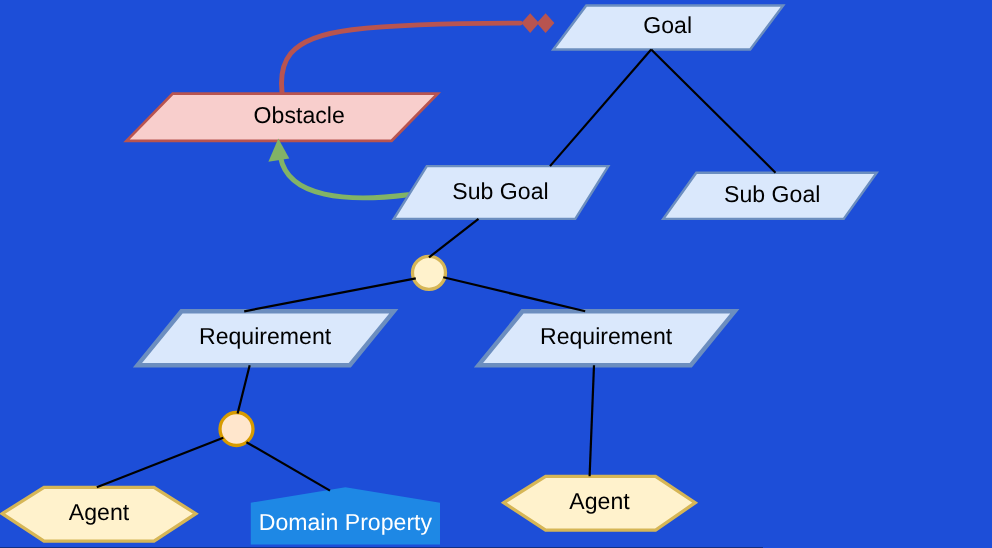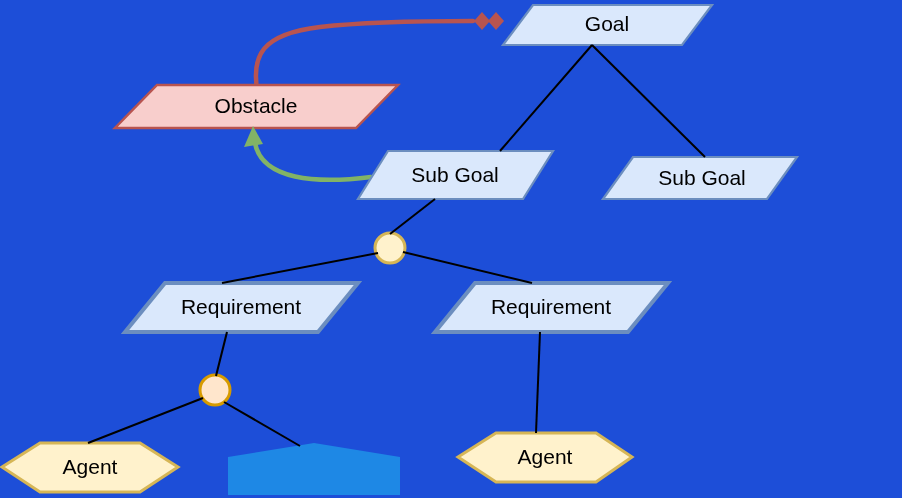--- a/index.html
+++ b/index.html
@@ -60,20 +60,21 @@
     <line class="refine-line" x1="203" y1="398" x2="88" y2="443"></line>
     <line class="refine-line" x1="224" y1="402" x2="300" y2="446"></line>
     <line class="refine-line" x1="540" y1="332" x2="536" y2="433"></line>
 
     <polygon points="474,21 482,12 490,21 482,30" fill="#b85450"></polygon>
     <polygon points="488,21 496,12 504,21 496,30" fill="#b85450"></polygon>
     <polygon points="253,126 244,147 263,144" fill="#82b366"></polygon>
   </svg>
 
   <div class="node-label" style="left:527px;top:11px;width:160px;">Goal</div>
-  <div class="node-label" style="left:156px;top:93px;width:200px;text-align:center;">Obstacle</div>
+  <div class="node-label" style="left:172px;top:93px;width:200px;text-align:center;">Obstacle</div>
   <div class="node-label" style="left:375px;top:162px;width:160px;">Sub Goal</div>
   <div class="node-label" style="left:622px;top:165px;width:160px;">Sub Goal</div>
   <div class="node-label" style="left:141px;top:294px;width:200px;">Requirement</div>
   <div class="node-label" style="left:451px;top:294px;width:200px;">Requirement</div>
   <div class="node-label" style="left:10px;top:454px;width:160px;">Agent</div>
   <div class="node-label" style="left:465px;top:444px;width:160px;">Agent</div>
+  <div class="node-label label-white" style="left:214px;top:463px;width:200px;">Domain Property</div>
 </div>
 
 </body></html>

